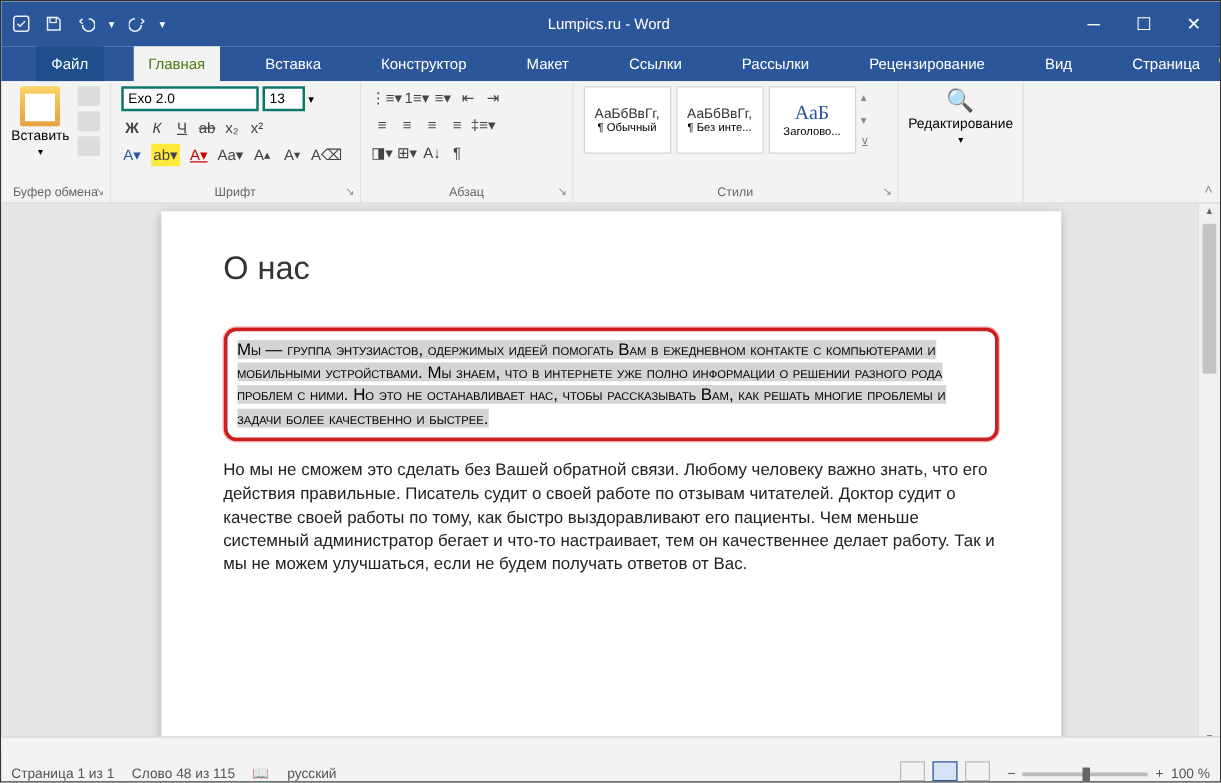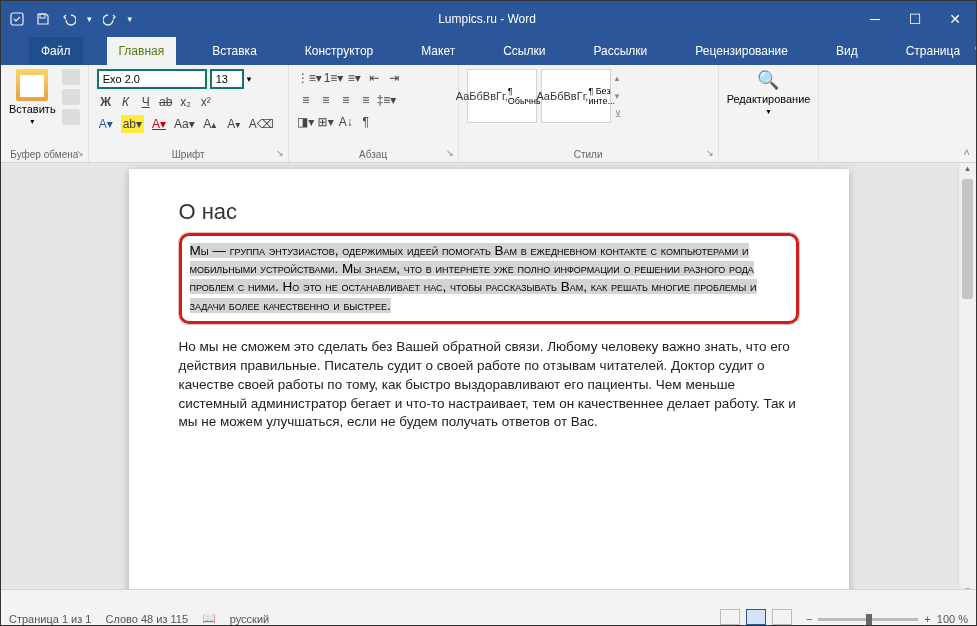--- a/index.html
+++ b/index.html
@@ -36,38 +36,38 @@
 
 .font .row { display: flex; gap: 3px; align-items: center; }
 .font select, .font input { font-size: 11px; height: 20px; border: 2px solid #0f766e; background: #fff; padding: 0 4px; }
 .font .row2 { margin-top: 4px; display: flex; gap: 2px; }
 .font .row3 { margin-top: 4px; display: flex; gap: 6px; font-size: 12px; }
 .btn { min-width: 18px; height: 18px; display: inline-flex; align-items: center; justify-content: center; font-size: 12px; color: #444; cursor: pointer; }
 
 .para .row { display: flex; gap: 2px; margin-bottom: 4px; }
 
 .styles .list { display: flex; gap: 4px; }
-.style-item { width: 70px; height: 54px; border: 1px solid #d4d4d4; background: #fff; display: flex; flex-direction: row; align-items: center; justify-content: center; font-size: 9px; }
+.style-item { width: 70px; height: 54px; border: 1px solid #d4d4d4; background: #fff; display: flex; flex-direction: column; align-items: center; justify-content: center; font-size: 9px; }
 .style-item .prev { font-size: 11px; color: #333; }
 .style-item.title .prev { font-size: 16px; color: #2b579a; font-family: Georgia, serif; }
 
 .editing .body { display: flex; flex-direction: column; align-items: center; gap: 2px; font-size: 11px; }
 .editing .icon { font-size: 18px; }
 
 .ribbon-collapse { position: absolute; right: 6px; bottom: 4px; font-size: 11px; color: #888; cursor: pointer; }
 
 .doc-area { position: absolute; top: 162px; bottom: 24px; left: 0; right: 0; background: #e6e6e6; overflow: hidden; display: flex; justify-content: center; }
 .scrollbar-v { position: absolute; right: 0; top: 0; bottom: 0; width: 18px; background: #f0f0f0; border-left: 1px solid #ddd; }
 .scrollbar-v .thumb { position: absolute; top: 16px; left: 3px; right: 3px; height: 120px; background: #c4c4c4; border-radius: 2px; }
 .scrollbar-v .arr { position: absolute; left: 0; right: 0; height: 16px; text-align: center; font-size: 9px; color: #666; }
 .scrollbar-v .arr.up { top: 0; }
 .scrollbar-v .arr.dn { bottom: 0; }
 
 .page { width: 720px; background: #fff; margin-top: 6px; padding: 30px 50px 60px; box-shadow: 0 2px 8px rgba(0,0,0,0.25); }
-.page h1 { font-size: 22px; font-weight: 400; color: #333; margin-bottom: 8px; }
+.page h1 { font-size: 26px; font-weight: 400; color: #333; margin-bottom: 32px; }
 .selected-block { border: 3px solid #cc2020; border-radius: 10px; padding: 6px 8px; margin-bottom: 14px; box-shadow: 0 0 0 1px rgba(204,32,32,0.3); }
 .selected-block p { font-size: 13.5px; line-height: 1.35; font-variant: small-caps; }
 .selected-block p span.sel { background: #d4d4d4; }
 .page p.normal { font-size: 13.5px; line-height: 1.4; color: #222; }
 
 .statusbar { position: absolute; bottom: 0; left: 0; right: 0; height: 36px; background: #f3f3f3; border-top: 1px solid #d4d4d4; display: flex; align-items: flex-end; font-size: 11px; color: #555; padding: 0 8px; gap: 14px; }
 .statusbar .spacer { flex: 1; }
 .statusbar .views { display: flex; gap: 6px; }
 .statusbar .views div { width: 20px; height: 16px; border: 1px solid #bbb; }
 .statusbar .views div.active { background: #d4e3f5; border-color: #2b579a; }
@@ -219,20 +219,24 @@
     <div class="styles">
       <div class="list">
         <div class="style-item">
           <div class="prev">АаБбВвГг,</div>
           <div>¶ Обычный</div>
         </div>
         <div class="style-item">
           <div class="prev">АаБбВвГг,</div>
           <div>¶ Без инте...</div>
         </div>
+        <div class="style-item title">
+          <div class="prev">АаБ</div>
+          <div>Заголово...</div>
+        </div>
         <div style="display:flex;flex-direction:column;justify-content:space-around;font-size:9px;color:#888">
           <span>▴</span>
           <span>▾</span>
           <span>⊻</span>
         </div>
       </div>
     </div>
     <div class="group-label">Стили</div>
     <span class="group-dlg">↘</span>
   </div>

